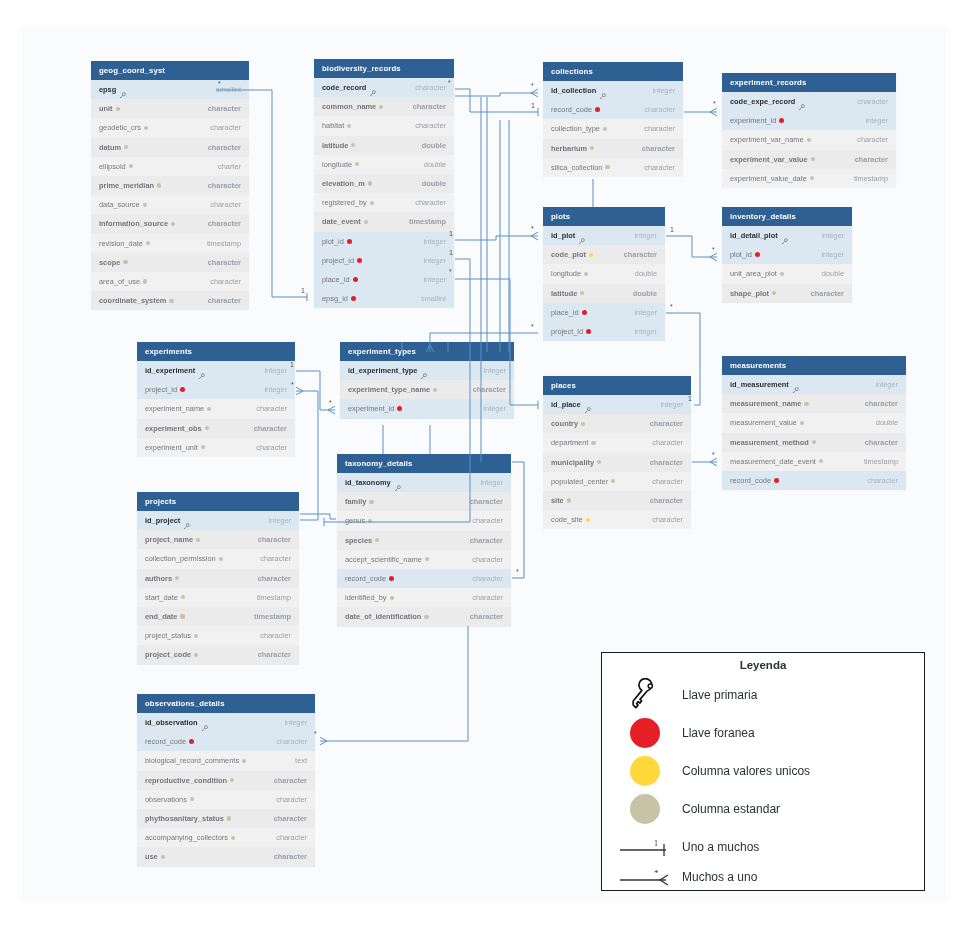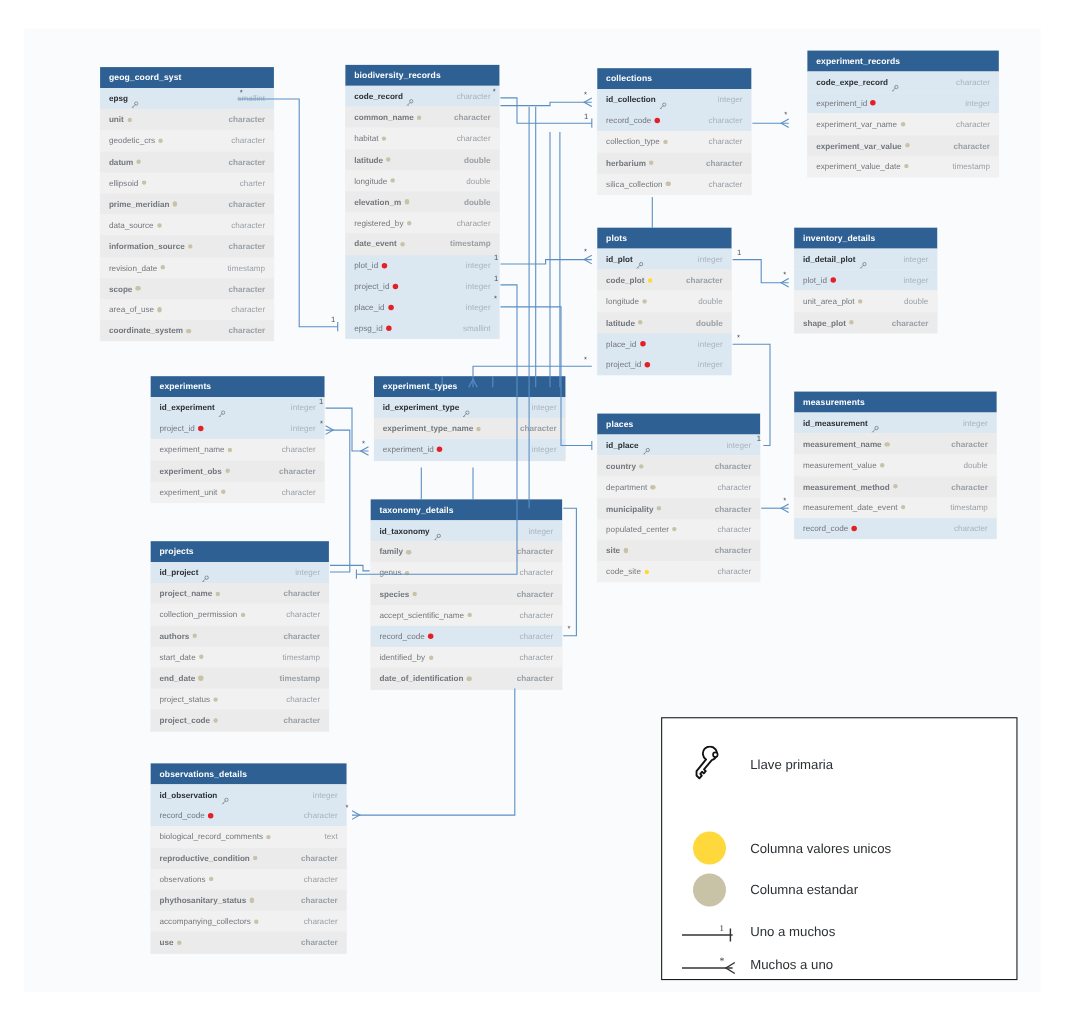--- a/index.html
+++ b/index.html
@@ -371,21 +371,21 @@
         <span class="col-type">character</span>
       </div>
       <div class="tbl-row">
         <span class="col-name">
           <span>silica_collection</span>
           <span class="dot std"></span>
         </span>
         <span class="col-type">character</span>
       </div>
     </div>
-    <div class="er-table" style="left: 722px; top: 46px; width: 174px; margin-left: 12px;">
+    <div class="er-table" style="left: 722px; top: 73px; width: 174px;">
       <div class="tbl-header">experiment_records</div>
       <div class="tbl-row key-row">
         <span class="col-name pk">
           <span>code_expe_record</span>
           <span class="keyglyph"><svg viewBox="0 0 12 12" width="7" height="7">
               <circle cx="8.4" cy="3.6" r="2.6" fill="none" stroke="#6a6f75" stroke-width="1.1"></circle>
               <path d="M6.6,5.4 L1.6,10.4" stroke="#6a6f75" stroke-width="1.1" fill="none"></path>
               <path d="M3.0,9.0 L4.2,10.2" stroke="#6a6f75" stroke-width="1.1" fill="none"></path>
             </svg></span>
         </span>
@@ -937,31 +937,38 @@
     <path d="M487,97 L487,352"></path>
     <path d="M500,120 L500,352"></path>
     <path d="M509,120 L509,352"></path>
     <path d="M402,352 L402,342"></path>
     <path d="M448,352 L448,342"></path>
     <path d="M383,425 L383,454"></path>
     <path d="M430,425 L430,454"></path>
   </svg>
 
   <div id="legend">
+    <div id="legend-title">Leyenda</div>
 
     <div class="leg-row" style="top:24px;">
       <div class="leg-icon">
         <svg width="30" height="34" viewBox="0 0 30 34">
           <path d="M20.5,3.2 a6.4,6.4 0 1 0 -8.6,9.2 L3.2,23.0 l0,4.0 l2.6,2.6 l2.2,-2.5 l-1.4,-1.6 l1.6,-1.9 l1.6,1.5 l1.8,-2.1 l-1.6,-1.6 l7.1,-8.4 a6.4,6.4 0 0 0 3.4,-9.8 z" fill="#ffffff" stroke="#111111" stroke-width="1.7" stroke-linejoin="round"></path>
           <circle cx="20.3" cy="8.1" r="2.1" fill="#ffffff" stroke="#111111" stroke-width="1.5"></circle>
         </svg>
       </div>
       <div class="leg-label">Llave primaria</div>
     </div>
 
+    <div class="leg-row" style="top:62px;">
+      <div class="leg-icon">
+        <div class="leg-circle" style="background:#e41f26;"></div>
+      </div>
+      <div class="leg-label">Llave foranea</div>
+    </div>
 
     <div class="leg-row" style="top:138px;">
       <div class="leg-icon">
         <div class="leg-circle" style="background:#c8c2a6;"></div>
       </div>
       <div class="leg-label">Columna estandar</div>
     </div>
 
     <div class="leg-row" style="top:100px;">
       <div class="leg-icon">

